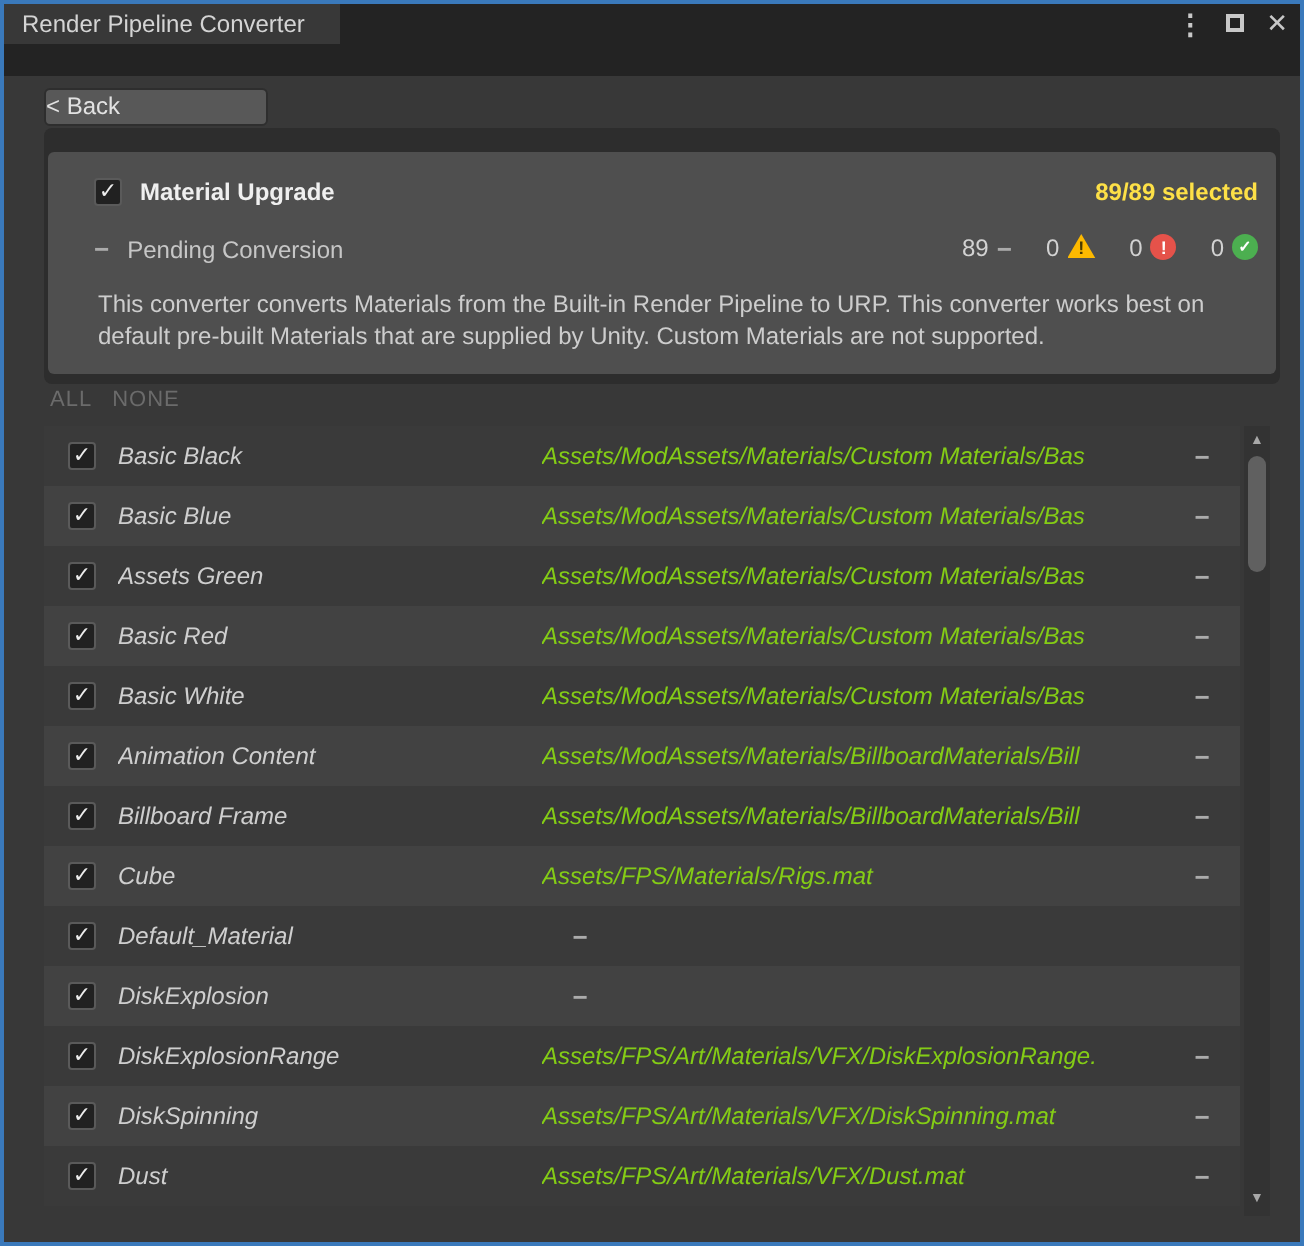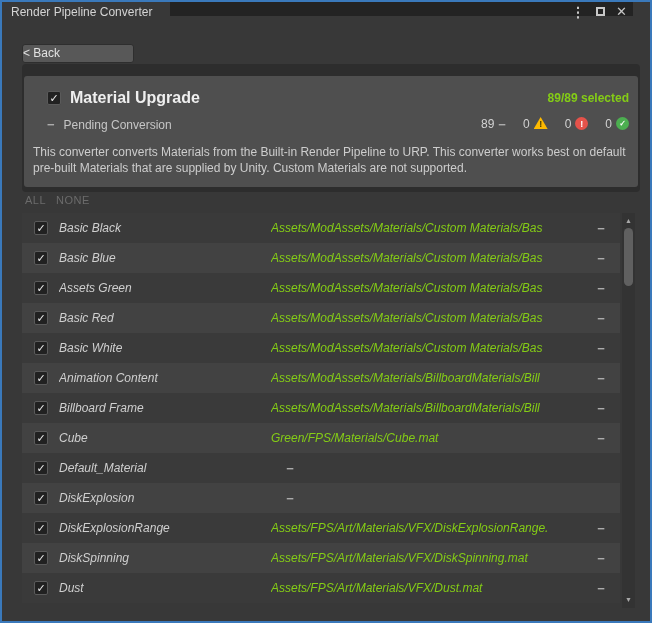--- a/index.html
+++ b/index.html
@@ -9,21 +9,21 @@
   .window {
     position: relative;
     width: 652px; height: 623px;
     border: 2px solid #3A79BB;
     background: #383838;
     overflow: hidden;
   }
 
   
   .titlebar {
-    position: absolute; top: 0; left: 0; right: 17px; height: 14px;
+    position: absolute; top: 0; left: 0; right: 0; height: 36px;
     background: #232323;
   }
   .tab {
     position: absolute; top: 0; left: 0; width: 168px; height: 20px;
     background: #383838;
     color: #D4D4D4; font-size: 12px; line-height: 20px;
     padding-left: 9px; white-space: nowrap;
   }
   .win-controls {
     position: absolute; top: 0; right: 6px; height: 20px;
@@ -47,32 +47,32 @@
   }
   .card {
     position: absolute; top: 74px; left: 22px; width: 614px; height: 111px;
     background: #4F4F4F; border-radius: 3px;
     color: #DADADA;
   }
   .card-row1 {
     position: absolute; top: 13px; left: 23px; right: 9px;
     display: flex; align-items: center;
   }
-  .card-title { font-size: 16px; font-weight: bold; color: #EFEFEF; margin-left: 9px; }
-  .selected-summary { margin-left: auto; font-size: 12px; font-weight: bold; color: #84cc16; }
+  .card-title { font-size: 12px; font-weight: bold; color: #EFEFEF; margin-left: 9px; }
+  .selected-summary { margin-left: auto; font-size: 12px; font-weight: bold; color: #fde047; }
   .card-row2 {
     position: absolute; top: 41px; left: 23px; right: 9px;
     display: flex; align-items: center; font-size: 12px; color: #C6C6C6;
   }
   .pending-label { margin-left: 9px; }
   .status-cluster { margin-left: auto; display: flex; align-items: flex-start; gap: 4px; }
   .status-cluster .num { color: #D2D2D2; }
   .status-cluster .gap { width: 9px; }
   .card-desc {
-    position: absolute; top: 68px; left: 9px; right: 9px;
+    position: absolute; top: 68px; left: 25px; right: 9px;
     font-size: 12px; line-height: 16px; color: #CDCDCD;
   }
 
   
   .checkbox {
     width: 14px; height: 14px; flex: 0 0 14px;
     background: #212121; border: 1px solid #5A5A5A; border-radius: 2px;
     color: #EDEDED; font-size: 11px; line-height: 12px; text-align: center;
   }
   .dash-ic { color: #ABABAB; font-size: 13px; font-weight: bold; }
@@ -220,21 +220,21 @@
     </div>
     <div class="row dark">
       <span class="checkbox">✓</span>
       <span class="name">Billboard Frame</span>
       <span class="path">Assets/ModAssets/Materials/BillboardMaterials/Bill</span>
       <span class="dash-col dash-ic">−</span>
     </div>
     <div class="row light">
       <span class="checkbox">✓</span>
       <span class="name">Cube</span>
-      <span class="path">Green/FPS/Materials/Cube.mat</span>
+      <span class="path">Assets/FPS/Materials/Rigs.mat</span>
       <span class="dash-col dash-ic">−</span>
     </div>
     <div class="row dark">
       <span class="checkbox">✓</span>
       <span class="name">Default_Material</span>
       <span class="dash-col dash-ic">−</span>
     </div>
     <div class="row light">
       <span class="checkbox">✓</span>
       <span class="name">DiskExplosion</span>

